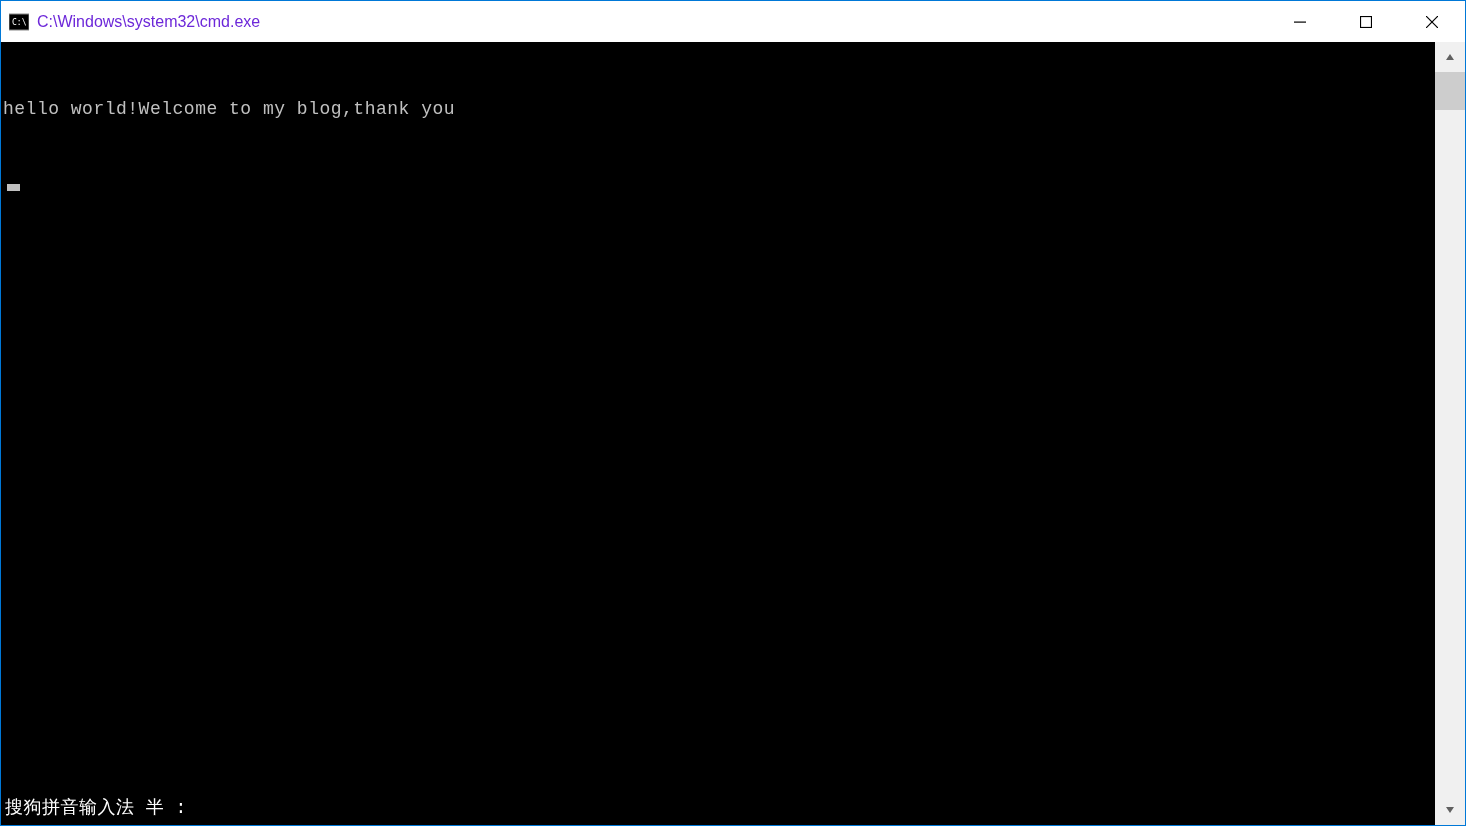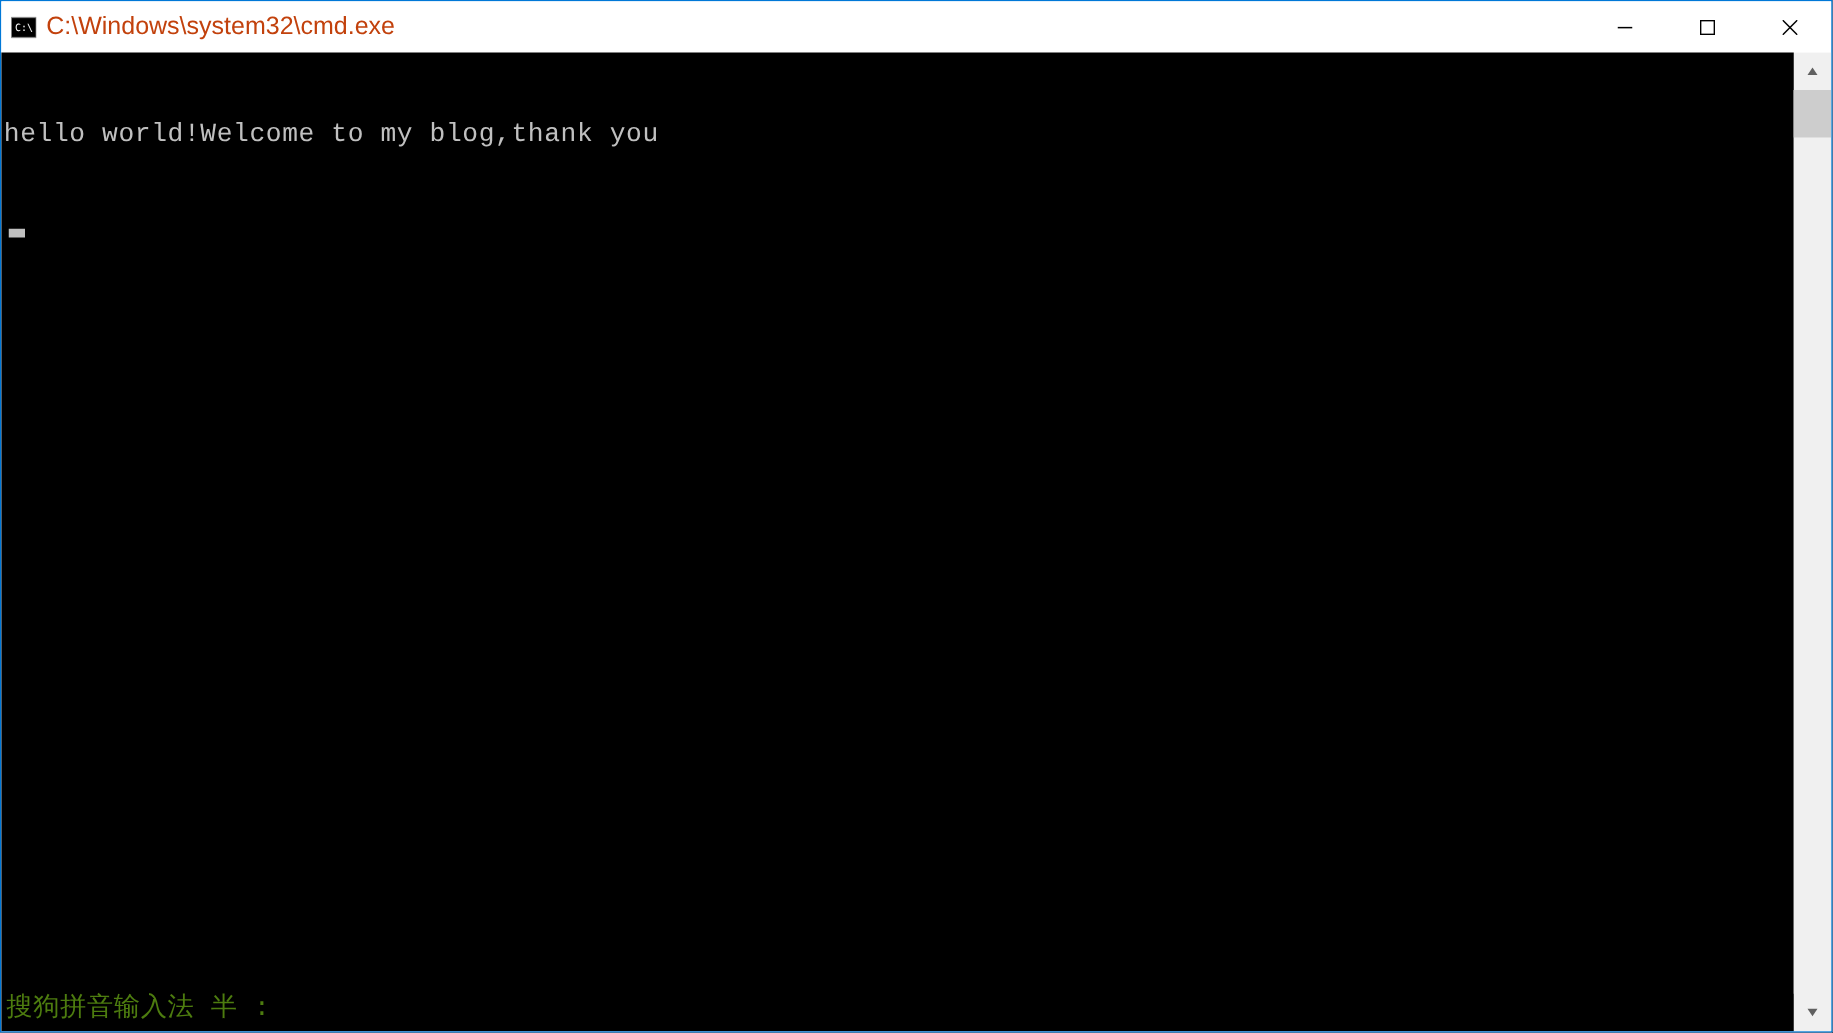--- a/index.html
+++ b/index.html
@@ -24,22 +24,22 @@
     .app-icon {
       width: 20px;
       height: 20px;
       margin-right: 8px;
       display: inline-flex;
       align-items: center;
       justify-content: center;
     }
     .app-icon svg { width: 20px; height: 20px; }
     .title-text {
-      font-size: 20px;
-      color: #c2410c;
+      font-size: 16px;
+      color: #6d28d9;
     }
     .window-controls {
       margin-left: auto;
       display: flex;
       height: 100%;
     }
     .win-btn {
       width: 66px;
       height: 100%;
       display: flex;
@@ -52,21 +52,21 @@
       flex: 1;
       display: flex;
       flex-direction: row;
       min-height: 0;
     }
     .terminal {
       flex: 1;
       background: #000000;
       color: #c0c0c0;
       font-family: "NSimSun", "SimSun", Consolas, "Courier New", monospace;
-      font-size: 21px;
+      font-size: 18px;
       line-height: 26px;
       padding: 2px 0 16px 2px;
       white-space: pre;
       position: relative;
       letter-spacing: 0.5px;
     }
     .terminal-body {
       position: absolute;
       top: 2px; left: 2px; right: 0; bottom: 0;
       color: #c0c0c0;
@@ -77,21 +77,21 @@
       height: 7px;
       background: #c0c0c0;
       vertical-align: baseline;
       margin-left: 4px;
       margin-bottom: 1px;
     }
     .ime-bar {
       position: absolute;
       left: 2px;
       bottom: 4px;
-      color: #4d7c0f;
+      color: #ffffff;
       font-family: Liberation Mono, monospace;
     }
     .scrollbar {
       width: 30px;
       background: #f0f0f0;
       display: flex;
       flex-direction: column;
     }
     .sb-btn {
       height: 30px;

